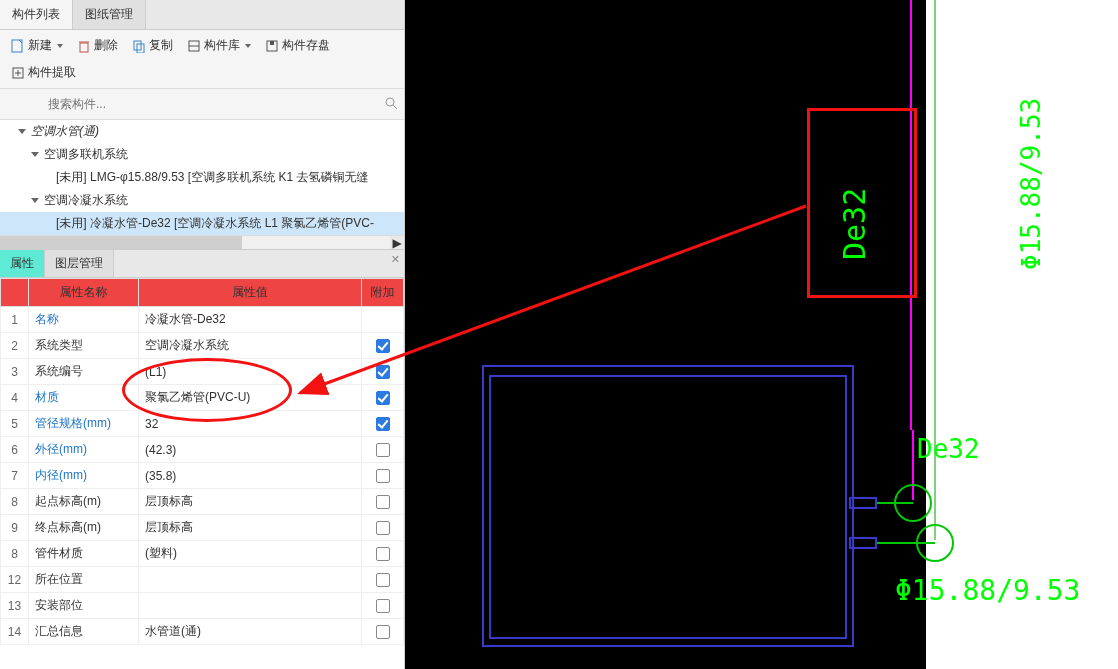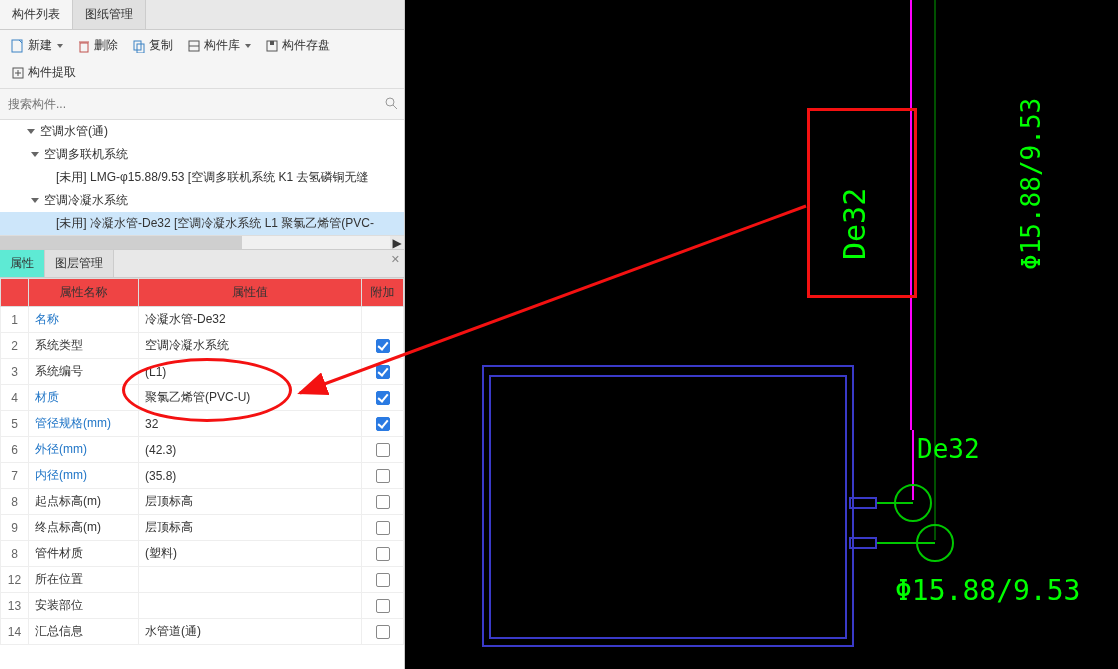--- a/index.html
+++ b/index.html
@@ -1,42 +1,42 @@
 <!DOCTYPE html>
 <html><head>
 <meta charset="utf-8">
 <style>
 * { margin: 0; padding: 0; box-sizing: border-box; }
 body { font-family: "Microsoft YaHei", sans-serif; font-size: 12px; color: #333; background: #fff; overflow: hidden; }
-.app { display: flex; width: 1118px; height: 669px; }
+.app { display: flex; width: 926px; height: 669px; }
 .left-panel { width: 405px; display: flex; flex-direction: column; border-right: 1px solid #ccc; background: #f5f5f5; }
 .right-panel { flex: 1; background: #000; position: relative; }
 
 
 .top-tabs { display: flex; background: #e8e8e8; border-bottom: 1px solid #ccc; }
 .top-tab { padding: 6px 12px; border-right: 1px solid #ccc; background: #e0e0e0; cursor: pointer; }
 .top-tab.active { background: #f5f5f5; }
 
 
 .toolbar { display: flex; align-items: flex-end; padding: 4px 6px; gap: 4px; background: #f5f5f5; border-bottom: 1px solid #ddd; flex-wrap: wrap; }
 .tb-btn { display: flex; align-items: center; gap: 3px; padding: 3px 5px; cursor: pointer; border-radius: 2px; }
 .tb-icon { width: 14px; height: 14px; display: inline-flex; align-items: center; justify-content: center; }
 .dropdown-caret { width: 0; height: 0; border-left: 3px solid transparent; border-right: 3px solid transparent; border-top: 4px solid #666; margin-left: 2px; }
 
 
 .search-bar { display: flex; align-items: center; padding: 4px 6px; border-bottom: 1px solid #ddd; }
-.search-bar input { flex: 1; border: none; outline: none; padding: 4px 2px; background: transparent; color: #888; font-size: 12px; }
+.search-bar input { flex: 1; border: none; outline: none; padding: 4px 2px; background: transparent; color: #888; font-size: 12px; margin-left: 40px; }
 .search-icon { color: #999; }
 
 
 .tree-panel { flex: 0 0 auto; background: #fff; overflow: auto; border-bottom: 1px solid #ccc; max-height: 150px; position: relative; }
 .tree-item { padding: 3px 4px; white-space: nowrap; display: flex; align-items: center; cursor: pointer; }
 .tree-caret { width: 10px; height: 10px; margin-right: 4px; display: inline-flex; align-items: center; justify-content: center; }
 .caret-down { width: 0; height: 0; border-left: 4px solid transparent; border-right: 4px solid transparent; border-top: 5px solid #666; }
-.tree-item.d0 { padding-left: 26px; }
+.tree-item.d0 { padding-left: 17px; font-style: italic; }
 .tree-item.d1 { padding-left: 30px; }
 .tree-item.d2 { padding-left: 56px; text-align: center; }
 .tree-item.selected { background: #cde6fa; }
 .tree-scroll { height: 14px; background: #f0f0f0; border-top: 1px solid #ddd; position: relative; }
 .tree-scroll-thumb { position: absolute; left: 0; width: 60%; height: 100%; background: #cfcfcf; }
 .tree-scroll-arrow { position: absolute; top: 0; width: 14px; height: 100%; display: flex; align-items: center; justify-content: center; background: #e8e8e8; }
 .tree-scroll-arrow.left { left: 0; }
 .tree-scroll-arrow.right { right: 0; }
 
 

